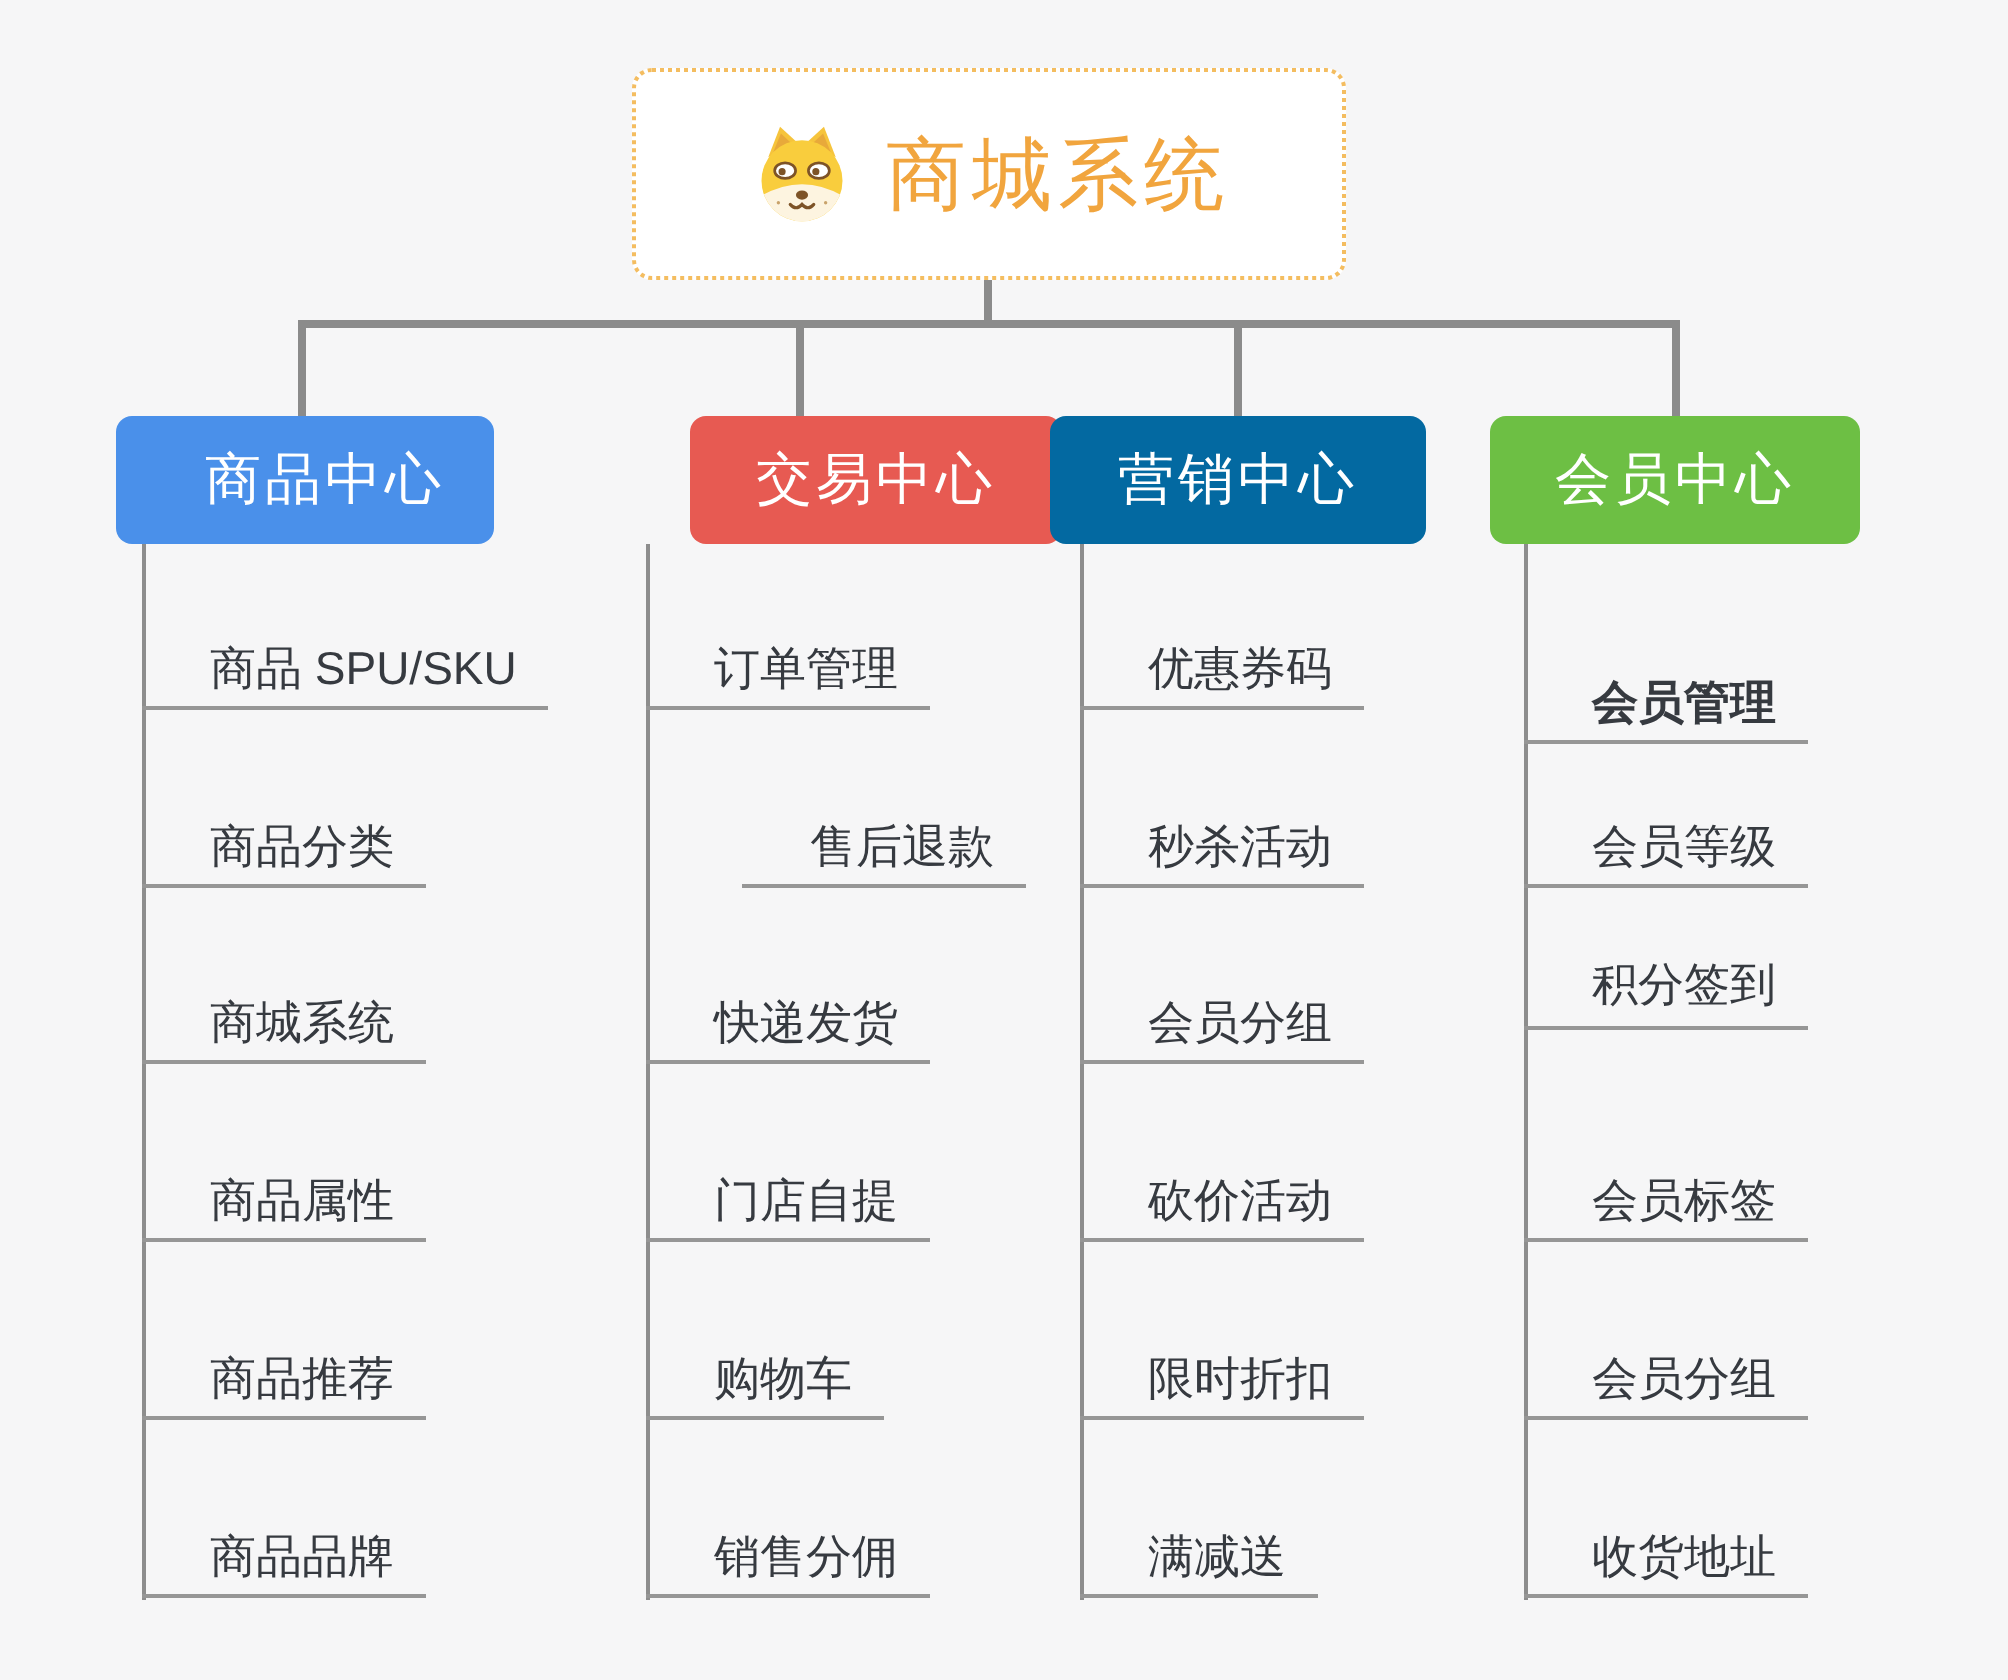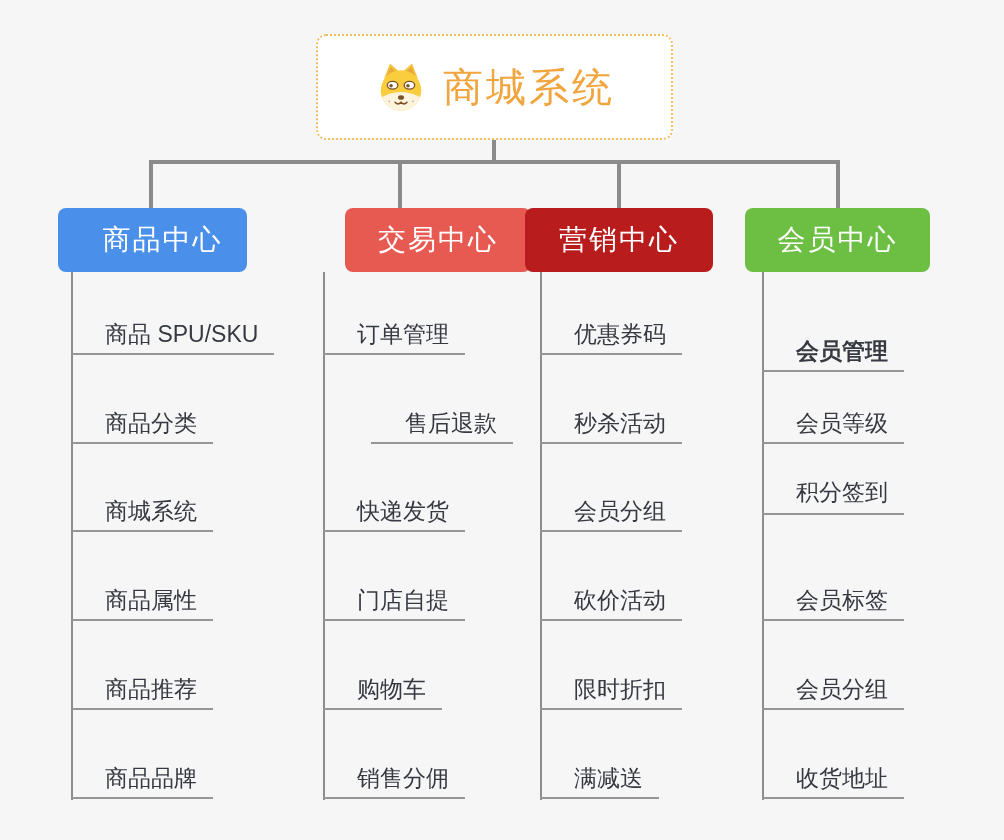--- a/index.html
+++ b/index.html
@@ -115,21 +115,21 @@
         <path d="M25,50 Q28.5,54 32,50 Q35.5,54 39,50" stroke="#7d5327" stroke-width="1.8" fill="none" stroke-linecap="round"></path>
         <circle cx="18" cy="49" r="1" fill="#c9a36b"></circle>
         <circle cx="46" cy="49" r="1" fill="#c9a36b"></circle>
       </svg>
     </span>
     <span class="root-title">商城系统</span>
   </div>
 
   <div class="branch-header h1" style="background: rgb(74, 144, 234);">商品中心</div>
   <div class="branch-header h2" style="background: rgb(231, 90, 82);">交易中心</div>
-  <div class="branch-header h3" style="background: #b91c1c;">营销中心</div>
+  <div class="branch-header h3" style="background: #0369a1;">营销中心</div>
   <div class="branch-header h4" style="background: rgb(109, 191, 68);">会员中心</div>
 
   <div class="children c1">
       <div class="child-topic" style="top: 133.7px;">商品分类</div>
       <div class="child-topic" style="top: 45px;">商品 SPU/SKU</div>
       <div class="child-topic" style="top: 222.4px;">商城系统</div>
       <div class="child-topic" style="top: 311.1px;">商品属性</div>
       <div class="child-topic" style="top: 399.8px;">商品推荐</div>
       <div class="child-topic" style="top: 488.5px;">商品品牌</div>
     </div>

